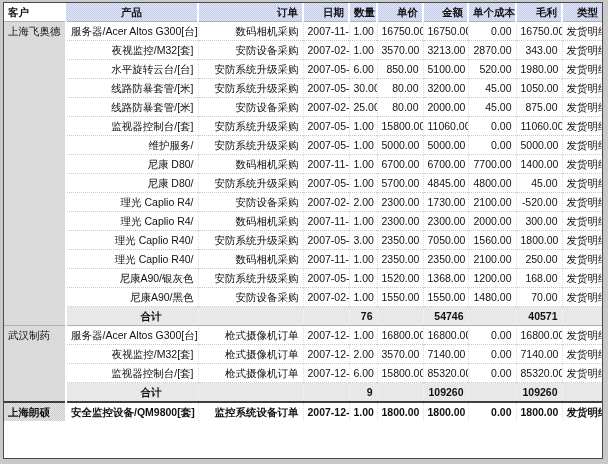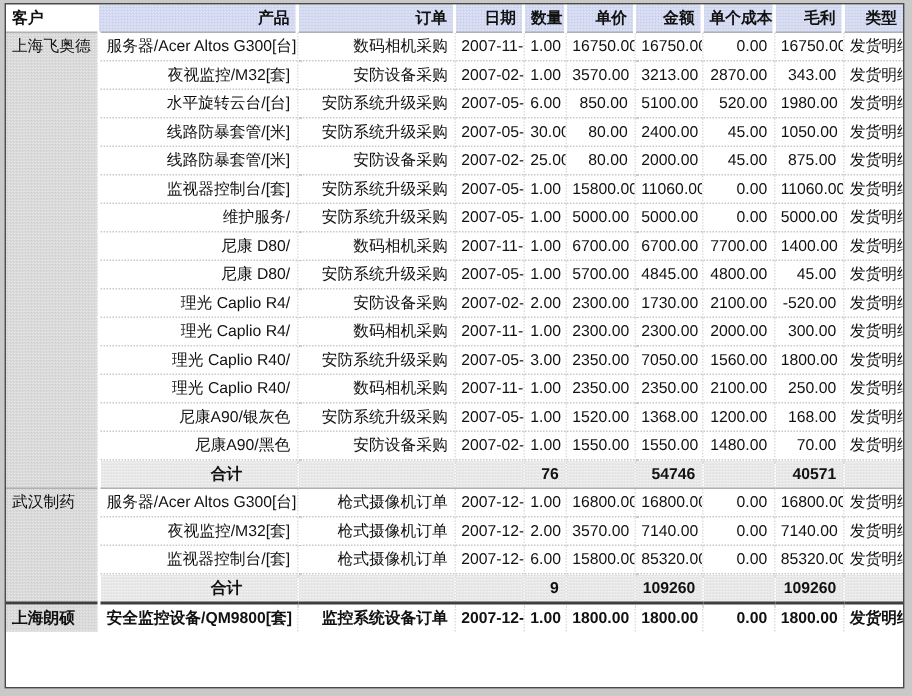--- a/index.html
+++ b/index.html
@@ -45,21 +45,21 @@
     background-image:repeating-conic-gradient(#c6cdea 0% 25%, #e0e5f5 25% 50%);
     background-size:2px 2px;
     border-left:2px solid #ffffff;
   }
   thead th.h-customer {
     background:#ffffff;
     background-image:none;
     text-align:left;
     border-left:none;
   }
-  thead th.h-product { border-left:none; }
+  thead th.h-product { border-left:none;text-align:center; }
   tbody td { border-top:1px dotted #c9c9c9; border-left:1px dotted #dedede; text-align:right; }
   tbody td.customer-cell {
     background:#d9d9d9;
     background-image:repeating-conic-gradient(#cfcfcf 0% 25%, #e4e4e4 25% 50%);
     background-size:2px 2px;
     text-align:left;
     vertical-align:top;
     border-left:none;
     border-right:2px solid #ffffff;
   }
@@ -141,21 +141,21 @@
             <td class="c7">520.00</td>
             <td class="c8">1980.00</td>
             <td class="c9">发货明细</td>
           </tr>
           <tr>
             <td class="c1">线路防暴套管/[米]</td>
             <td class="c2">安防系统升级采购</td>
             <td class="c3">2007-05-22</td>
             <td class="c4">30.00</td>
             <td class="c5">80.00</td>
-            <td class="c6">2400.00</td>
+            <td class="c6">3200.00</td>
             <td class="c7">45.00</td>
             <td class="c8">1050.00</td>
             <td class="c9">发货明细</td>
           </tr>
           <tr>
             <td class="c1">线路防暴套管/[米]</td>
             <td class="c2">安防设备采购</td>
             <td class="c3">2007-02-02</td>
             <td class="c4">25.00</td>
             <td class="c5">80.00</td>

